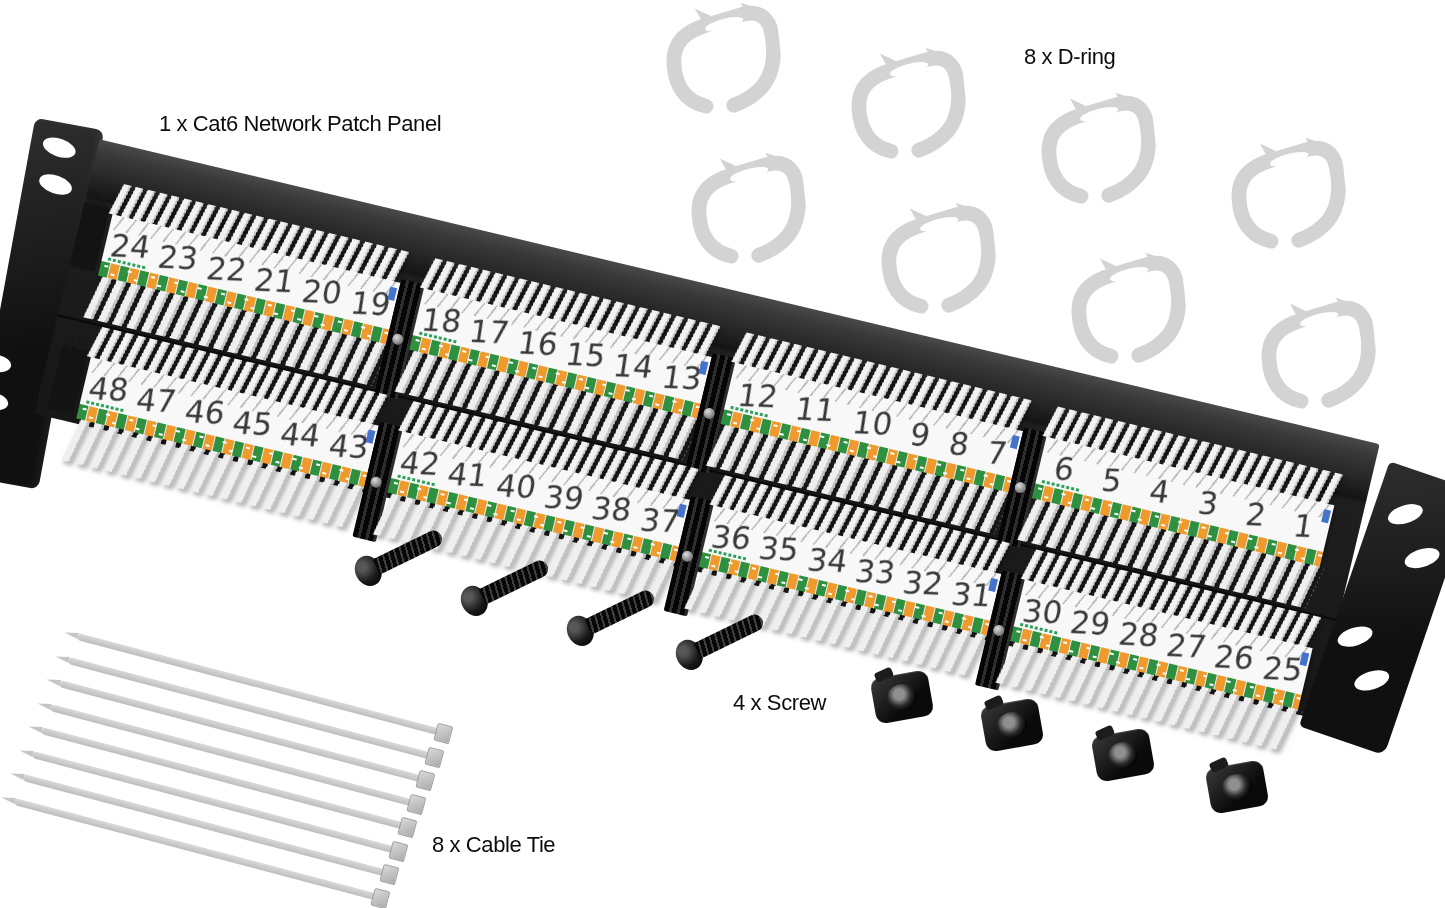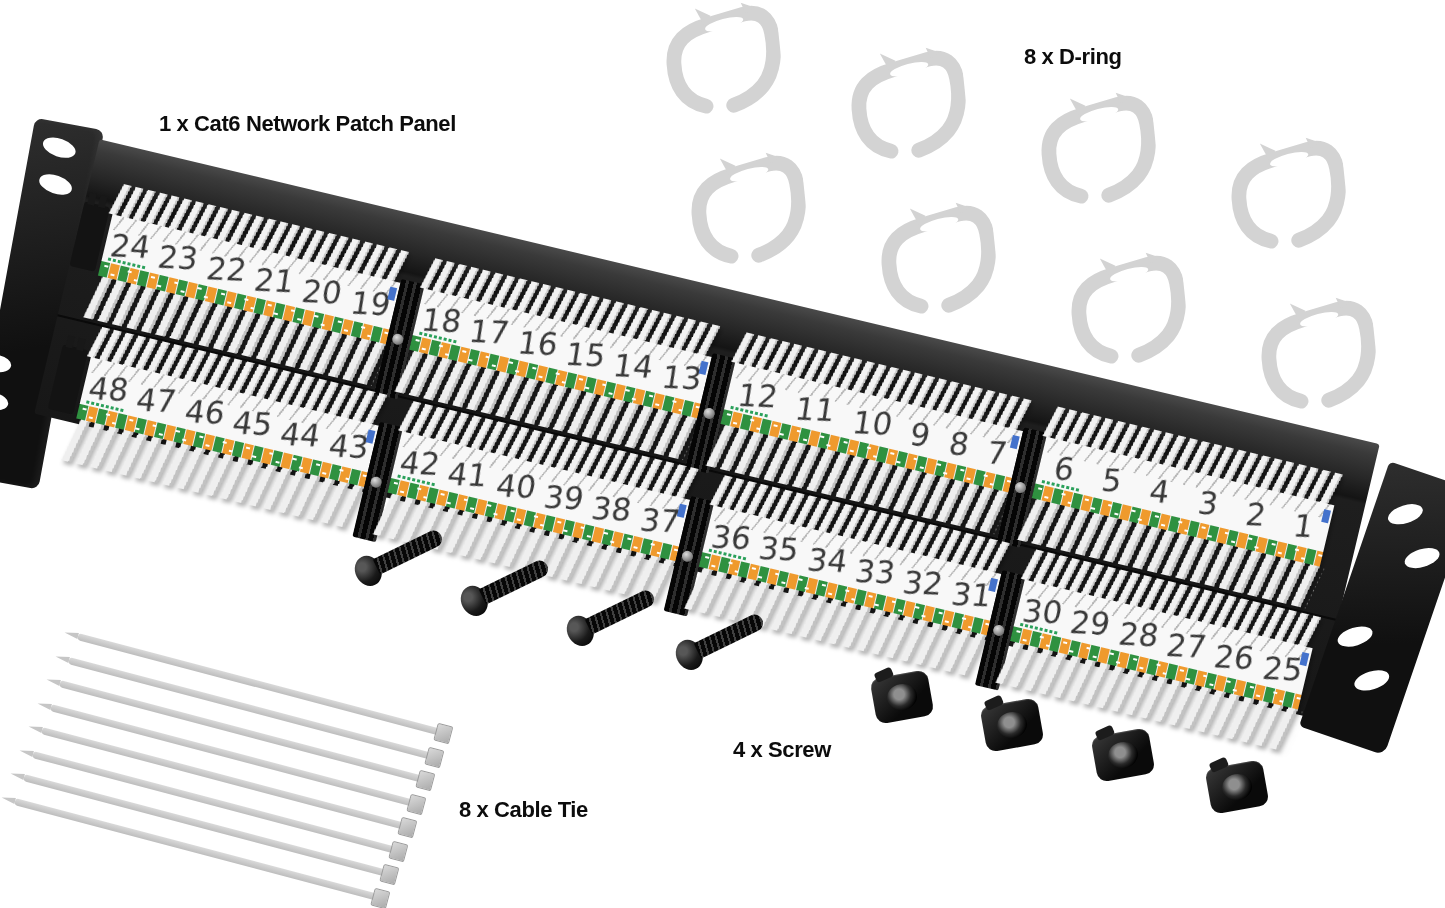--- a/index.html
+++ b/index.html
@@ -1,25 +1,25 @@
 <!DOCTYPE html>
 <html><head>
 <meta charset="utf-8">
 <style>
   html,body{margin:0;padding:0;background:#ffffff;}
   #canvas{position:relative;width:1445px;height:908px;background:#ffffff;overflow:hidden;
           font-family:"Liberation Sans",sans-serif;}
 
   
-  .lbl{position:absolute;font-weight:bold;font-size:22px;color:#0c0c0c;
+  .lbl{position:absolute;font-weight:normal;font-size:22px;color:#0c0c0c;
        letter-spacing:-0.4px;white-space:nowrap;}
   #lbl-panel{left:159px;top:111px;}
   #lbl-dring{left:1024px;top:44px;}
-  #lbl-screw{left:733px;top:737px;}
-  #lbl-tie{left:432px;top:797px;margin-left:27px;}
+  #lbl-screw{left:733px;top:690px;}
+  #lbl-tie{left:432px;top:832px;}
 
   
   .dring{position:absolute;width:118px;height:114px;transform:rotate(-6deg);}
 
   
   #panel{position:absolute;left:45px;top:118px;width:1470px;height:500px;
          transform:rotate(13.4deg);transform-origin:0 0;}
   .ear{position:absolute;background:linear-gradient(160deg,#2e2e2e,#101010 62%);}
   .ear-left{left:0;top:0;width:70px;height:365px;border-radius:8px;transform:rotate(-3deg);
             box-shadow:inset -5px 0 7px rgba(255,255,255,0.05);}

